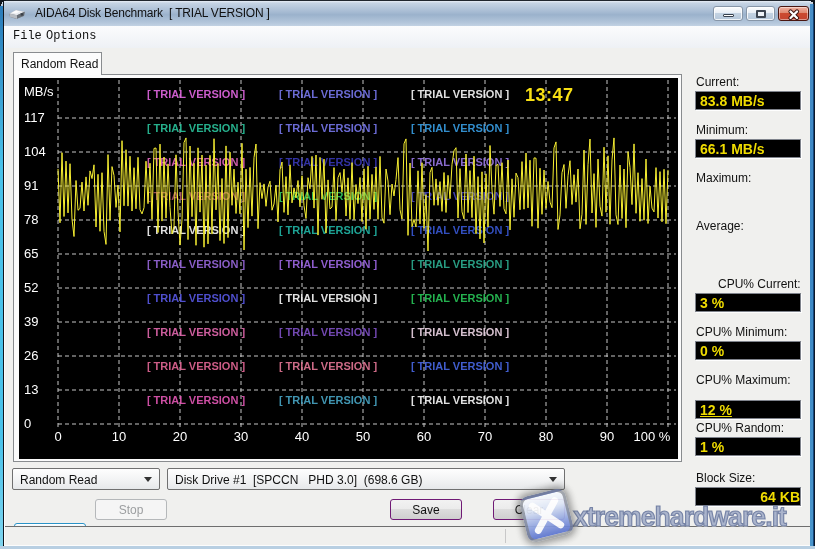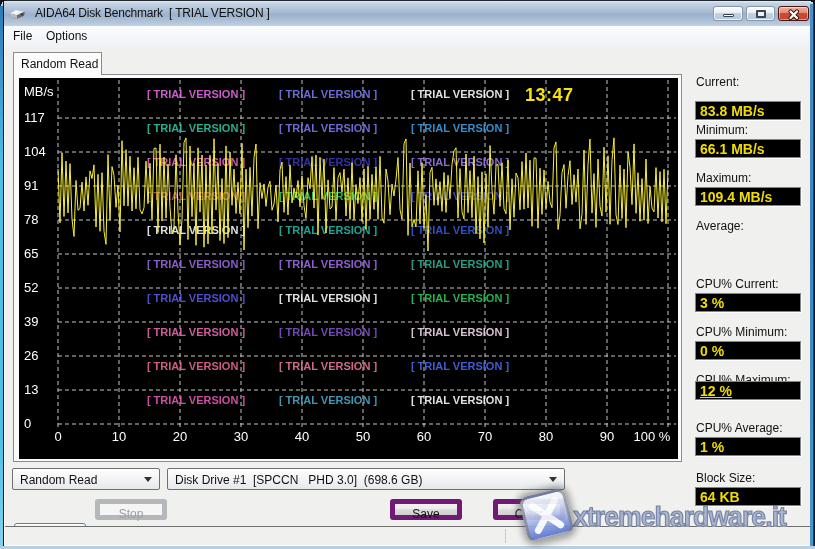--- a/index.html
+++ b/index.html
@@ -19,35 +19,35 @@
 #titletext { position:absolute; left:35px; top:6px; font-size:12px; letter-spacing:-0.2px; color:#111; }
 
 .cap { position:absolute; top:6px; height:15px; border-radius:3px; }
 #bmin { left:713px; width:30px; background:linear-gradient(180deg,#fdfdfe 0%,#e8eef5 45%,#c3d2e2 50%,#b5c7da 100%); border:1px solid #8796a8; box-shadow:inset 0 0 0 1px rgba(255,255,255,.8); }
 #bmax { left:746px; width:29px; background:linear-gradient(180deg,#fdfdfe 0%,#e8eef5 45%,#c3d2e2 50%,#b5c7da 100%); border:1px solid #8796a8; box-shadow:inset 0 0 0 1px rgba(255,255,255,.8); }
 #bclose { left:778px; width:31px; background:linear-gradient(180deg,#f0b0a0 0%,#e08971 45%,#cc4a30 50%,#c44430 100%); border:1px solid #4a1610; box-shadow:inset 0 0 0 1px rgba(255,255,255,.45); }
 #bmin i { position:absolute; left:9px; top:7px; width:11px; height:3px; background:#fff; border:1px solid #38414e; border-radius:1px; }
 #bmax i { position:absolute; left:9px; top:3px; width:10px; height:8px; background:#eef2f7; border:2px solid #3c4450; border-radius:1px; }
 
 #menubar { position:absolute; left:5px; top:26px; width:805px; height:22px; background:linear-gradient(180deg,#fbfcfd,#eef1f5); }
-#menubar span { position:absolute; top:3px; font-size:12px; color:#111; }
+#menubar span { position:absolute; top:3px; font-size:12px; color:#111;font-family:Liberation Mono, monospace; }
 
 #client { position:absolute; left:5px; top:48px; width:805px; height:478px; background:#f0f0ee; }
 
 #tab { position:absolute; left:13px; top:52px; width:89px; height:23px; background:#fcfcfc; border:1px solid #898c8f; border-bottom:none; z-index:2; }
 #tab span { position:absolute; left:7px; top:4px; font-size:12px; color:#111; white-space:nowrap; }
 #tabpage { position:absolute; left:13px; top:74px; width:669px; height:388px; background:#fbfbfb; border:1px solid #898c8f; }
 
 .plab { position:absolute; left:696px; font-size:12px; color:#111; }
 .pval { position:absolute; left:695px; width:106px; height:19px; background:#000; border:1px solid #7f838c; box-shadow:1px 1px 0 rgba(255,255,255,.9); color:#f0dc00; font-weight:bold; font-size:14px; padding:1px 0 0 4px; }
 
 .combo { position:absolute; top:468px; height:22px; background:linear-gradient(180deg,#fefefe,#f1f2f3 60%,#e6e8ea); border:1px solid #707070; border-radius:2px; font-size:12px; color:#111; padding:4px 0 0 7px; }
 .combo .arr { position:absolute; right:7px; top:8px; width:0; height:0; border-left:4px solid transparent; border-right:4px solid transparent; border-top:5px solid #333; }
 
-.btn { position:absolute; top:499px; width:72px; height:21px; text-align:center; font-size:12px; color:#111; padding-top:3px; background:linear-gradient(180deg,#f2f2f2,#ebebeb 50%,#dddddd 50%,#cfcfcf); border:5px solid #701a75; border-radius:3px; }
+.btn { position:absolute; top:499px; width:72px; height:21px; text-align:center; font-size:12px; color:#111; padding-top:3px; background:linear-gradient(180deg,#f2f2f2,#ebebeb 50%,#dddddd 50%,#cfcfcf); border:1px solid #701a75; border-radius:3px; }
 #bstart { background:linear-gradient(180deg,#f2fafd 0%,#e8f5fb 45%,#c6e8f5 50%,#a9ddef 100%); border:1.5px solid #2a93c8; box-shadow:inset 0 0 0 1px rgba(255,255,255,.95); }
 #bstop { color:#9c9ea0; border-color:#b5b8ba; background:#f5f5f5; }
 
 #statusline { position:absolute; left:5px; top:526px; width:805px; height:1px; background:#6e6e6e; }
 #statusbar { position:absolute; left:5px; top:527px; width:805px; height:18px; background:#f0f0ee; }
 #statusdiv { position:absolute; left:505px; top:529px; width:1px; height:14px; background:#c8c8c8; }
 
 #wmlogo { position:absolute; left:523px; top:492px; width:47px; height:47px; transform:rotate(-14deg); border-radius:9px;
   background:linear-gradient(180deg,#f8fafd 0%,#dfe7f6 30%,#8fa3e0 70%,#5b74cf 100%); border:3px solid rgba(110,115,125,.65); box-shadow:0 0 7px 3px rgba(70,70,70,.55); opacity:.93; z-index:9; }
 #wmlogo svg { position:absolute; left:0; top:0; }
@@ -175,36 +175,35 @@
 <text x="177" y="292" text-anchor="middle" class="wm" fill="#ea6a9a">[ TRIAL VERSION ]</text>
 <text x="309" y="292" text-anchor="middle" class="wm" fill="#ea7a9a">[ TRIAL VERSION ]</text>
 <text x="441" y="292" text-anchor="middle" class="wm" fill="#4a6aea">[ TRIAL VERSION ]</text>
 <text x="177" y="326" text-anchor="middle" class="wm" fill="#ea5aba">[ TRIAL VERSION ]</text>
 <text x="309" y="326" text-anchor="middle" class="wm" fill="#4aaaca">[ TRIAL VERSION ]</text>
 <text x="441" y="326" text-anchor="middle" class="wm" fill="#ffffff">[ TRIAL VERSION ]</text>
 <text x="506" y="23" style="font:bold 18px 'Liberation Sans',sans-serif;letter-spacing:0.5px" fill="#f8e014">13:47</text>
 <polyline points="39,90.9 41,144.8 43,74.7 45,138.5 47,83.1 49,134.9 51,85.7 53,141.1 55,158.5 57,102.5 59,132.3 61,130.4 63,104.1 65,133.0 67,98.9 69,127.3 71,92.9 73,100.6 75,86.8 77,149.0 79,96.3 81,153.3 83,94.7 85,153.3 87,166.4 89,76.6 91,142.2 93,88.6 95,97.4 97,129.4 99,107.1 101,153.9 103,62.7 105,127.8 107,71.7 109,128.1 111,78.2 113,133.0 115,89.7 117,130.8 119,79.3 121,131.6 123,135.9 125,129.7 127,83.2 129,125.7 131,85.2 133,141.3 135,70.4 137,70.0 139,154.5 141,66.1 143,143.1 145,79.0 147,140.1 149,85.9 151,129.6 153,155.9 155,148.2 157,76.8 159,133.7 161,167.1 163,141.9 165,64.6 167,59.9 169,161.6 171,68.0 173,138.7 175,85.2 177,167.3 179,69.8 181,134.1 183,77.0 185,169.2 187,87.0 189,165.9 191,77.3 193,156.1 195,60.7 197,131.9 199,85.6 201,162.6 203,100.5 205,165.5 207,67.9 209,159.6 211,74.1 213,127.3 215,91.1 217,135.5 219,104.2 221,135.8 223,65.3 225,172.0 227,91.2 229,149.6 231,89.4 233,138.1 235,79.6 237,66.0 239,150.7 241,104.6 243,120.6 245,105.9 247,128.3 249,108.9 251,103.2 253,132.2 255,126.0 257,107.2 259,143.9 261,91.8 263,84.0 265,134.4 267,98.6 269,136.9 271,86.8 273,124.9 275,109.9 277,120.0 279,102.5 281,128.9 283,97.8 285,127.8 287,140.5 289,99.7 291,110.8 293,78.4 295,130.1 297,77.0 299,157.1 301,79.4 303,121.3 305,81.1 307,155.1 309,101.9 311,130.9 313,129.1 315,89.6 317,142.5 319,99.6 321,94.6 323,114.3 325,91.1 327,138.0 329,99.8 331,141.4 333,84.6 335,141.6 337,106.5 339,125.6 341,99.5 343,143.6 345,90.8 347,151.2 349,88.2 351,141.3 353,96.4 355,131.4 357,88.9 359,141.3 361,78.4 363,139.9 365,145.2 367,91.0 369,103.0 371,136.7 373,106.0 375,118.0 377,101.4 379,79.6 381,131.7 383,141.1 385,65.8 387,60.9 389,157.4 391,85.0 393,148.7 395,141.4 397,149.0 399,92.8 401,145.9 403,84.7 405,150.2 407,116.7 409,173.0 411,94.5 413,89.3 415,127.3 417,100.9 419,127.3 421,103.6 423,133.4 425,94.5 427,134.5 429,97.3 431,120.7 433,86.3 435,72.8 437,69.7 439,140.0 441,90.6 443,133.8 445,140.9 447,76.0 449,134.6 451,92.6 453,139.6 455,78.2 457,155.8 459,98.6 461,160.9 463,93.8 465,165.0 467,95.8 469,149.0 471,67.5 473,111.9 475,136.2 477,87.4 479,86.4 481,128.4 483,84.7 485,130.8 487,135.8 489,82.0 491,152.0 493,100.8 495,139.3 497,95.1 499,99.6 501,131.8 503,83.6 505,131.2 507,75.0 509,129.9 511,82.2 513,148.3 515,79.9 517,80.2 519,150.2 521,90.2 523,136.3 525,92.0 527,130.4 529,103.5 531,124.1 533,129.7 535,69.9 537,63.9 539,151.5 541,136.9 543,94.6 545,86.5 547,130.3 549,97.8 551,82.7 553,126.5 555,96.7 557,124.1 559,91.0 561,150.8 563,136.2 565,72.0 567,146.4 569,86.5 571,61.0 573,135.0 575,95.6 577,149.4 579,81.1 581,128.2 583,138.1 585,69.2 587,134.2 589,77.8 591,146.3 593,81.9 595,59.9 597,136.9 599,146.5 601,87.0 603,140.5 605,91.0 607,149.7 609,73.7 611,89.4 613,126.6 615,65.9 617,135.3 619,94.7 621,143.3 623,100.6 625,142.2 627,81.0 629,145.5 631,108.1 633,130.2 635,133.9 637,89.6 639,140.0 641,93.6 643,143.8 645,91.3 647,145.7 649,91.9" fill="none" stroke="#f8f032" stroke-width="1"></polyline>
 </svg>
 <div class="plab" style="top:75px;">Current:</div>
-<div class="pval" style="top:91px;margin-top:10px;">83.8 MB/s</div>
+<div class="pval" style="top:91px;">83.8 MB/s</div>
 <div class="plab" style="top:123px;">Minimum:</div>
 <div class="pval" style="top:139px;">66.1 MB/s</div>
 <div class="plab" style="top:171px;">Maximum:</div>
-<div class="pval" style="top:187px;">109.4 MB/s</div>
 <div class="plab" style="top:219px;">Average:</div>
-<div class="plab" style="top:277px;">CPU% Current:</div>
+<div class="plab" style="top:277px;margin-left:22px;">CPU% Current:</div>
 <div class="pval" style="top:293px;">3 %</div>
 <div class="plab" style="top:325px;">CPU% Minimum:</div>
 <div class="pval" style="top:341px;">0 %</div>
 <div class="plab" style="top:373px;">CPU% Maximum:</div>
-<div class="pval" style="top:381px;text-decoration:underline;">12 %</div>
-<div class="plab" style="top:421px;">CPU% Average:</div>
+<div class="pval" style="top:400px;text-decoration:underline;">12 %</div>
+<div class="plab" style="top:421px;">CPU% Random:</div>
 <div class="pval" style="top:437px;">1 %</div>
 <div class="plab" style="top:471px;">Block Size:</div>
-<div class="pval" style="top:487px;">64 KB</div>
+<div class="pval" style="top:487px;text-align:right;">64 KB</div>
 
   <div class="combo" style="left:12px; width:148px;">Random Read<span class="arr"></span></div>
   <div class="combo" style="left:167px; width:398px;">Disk Drive #1&nbsp; [SPCCN&nbsp;&nbsp; PHD 3.0]&nbsp; (698.6 GB)<span class="arr"></span></div>
   <div class="btn" id="bstart">Start</div>
   <div class="btn" id="bstop" style="left:95px;">Stop</div>
   <div class="btn" style="left:390px;">Save</div>
   <div class="btn" style="left:493px;">Clear</div>
   <div id="statusline"></div>
   <div id="statusbar"></div>
   <div id="statusdiv"></div>

